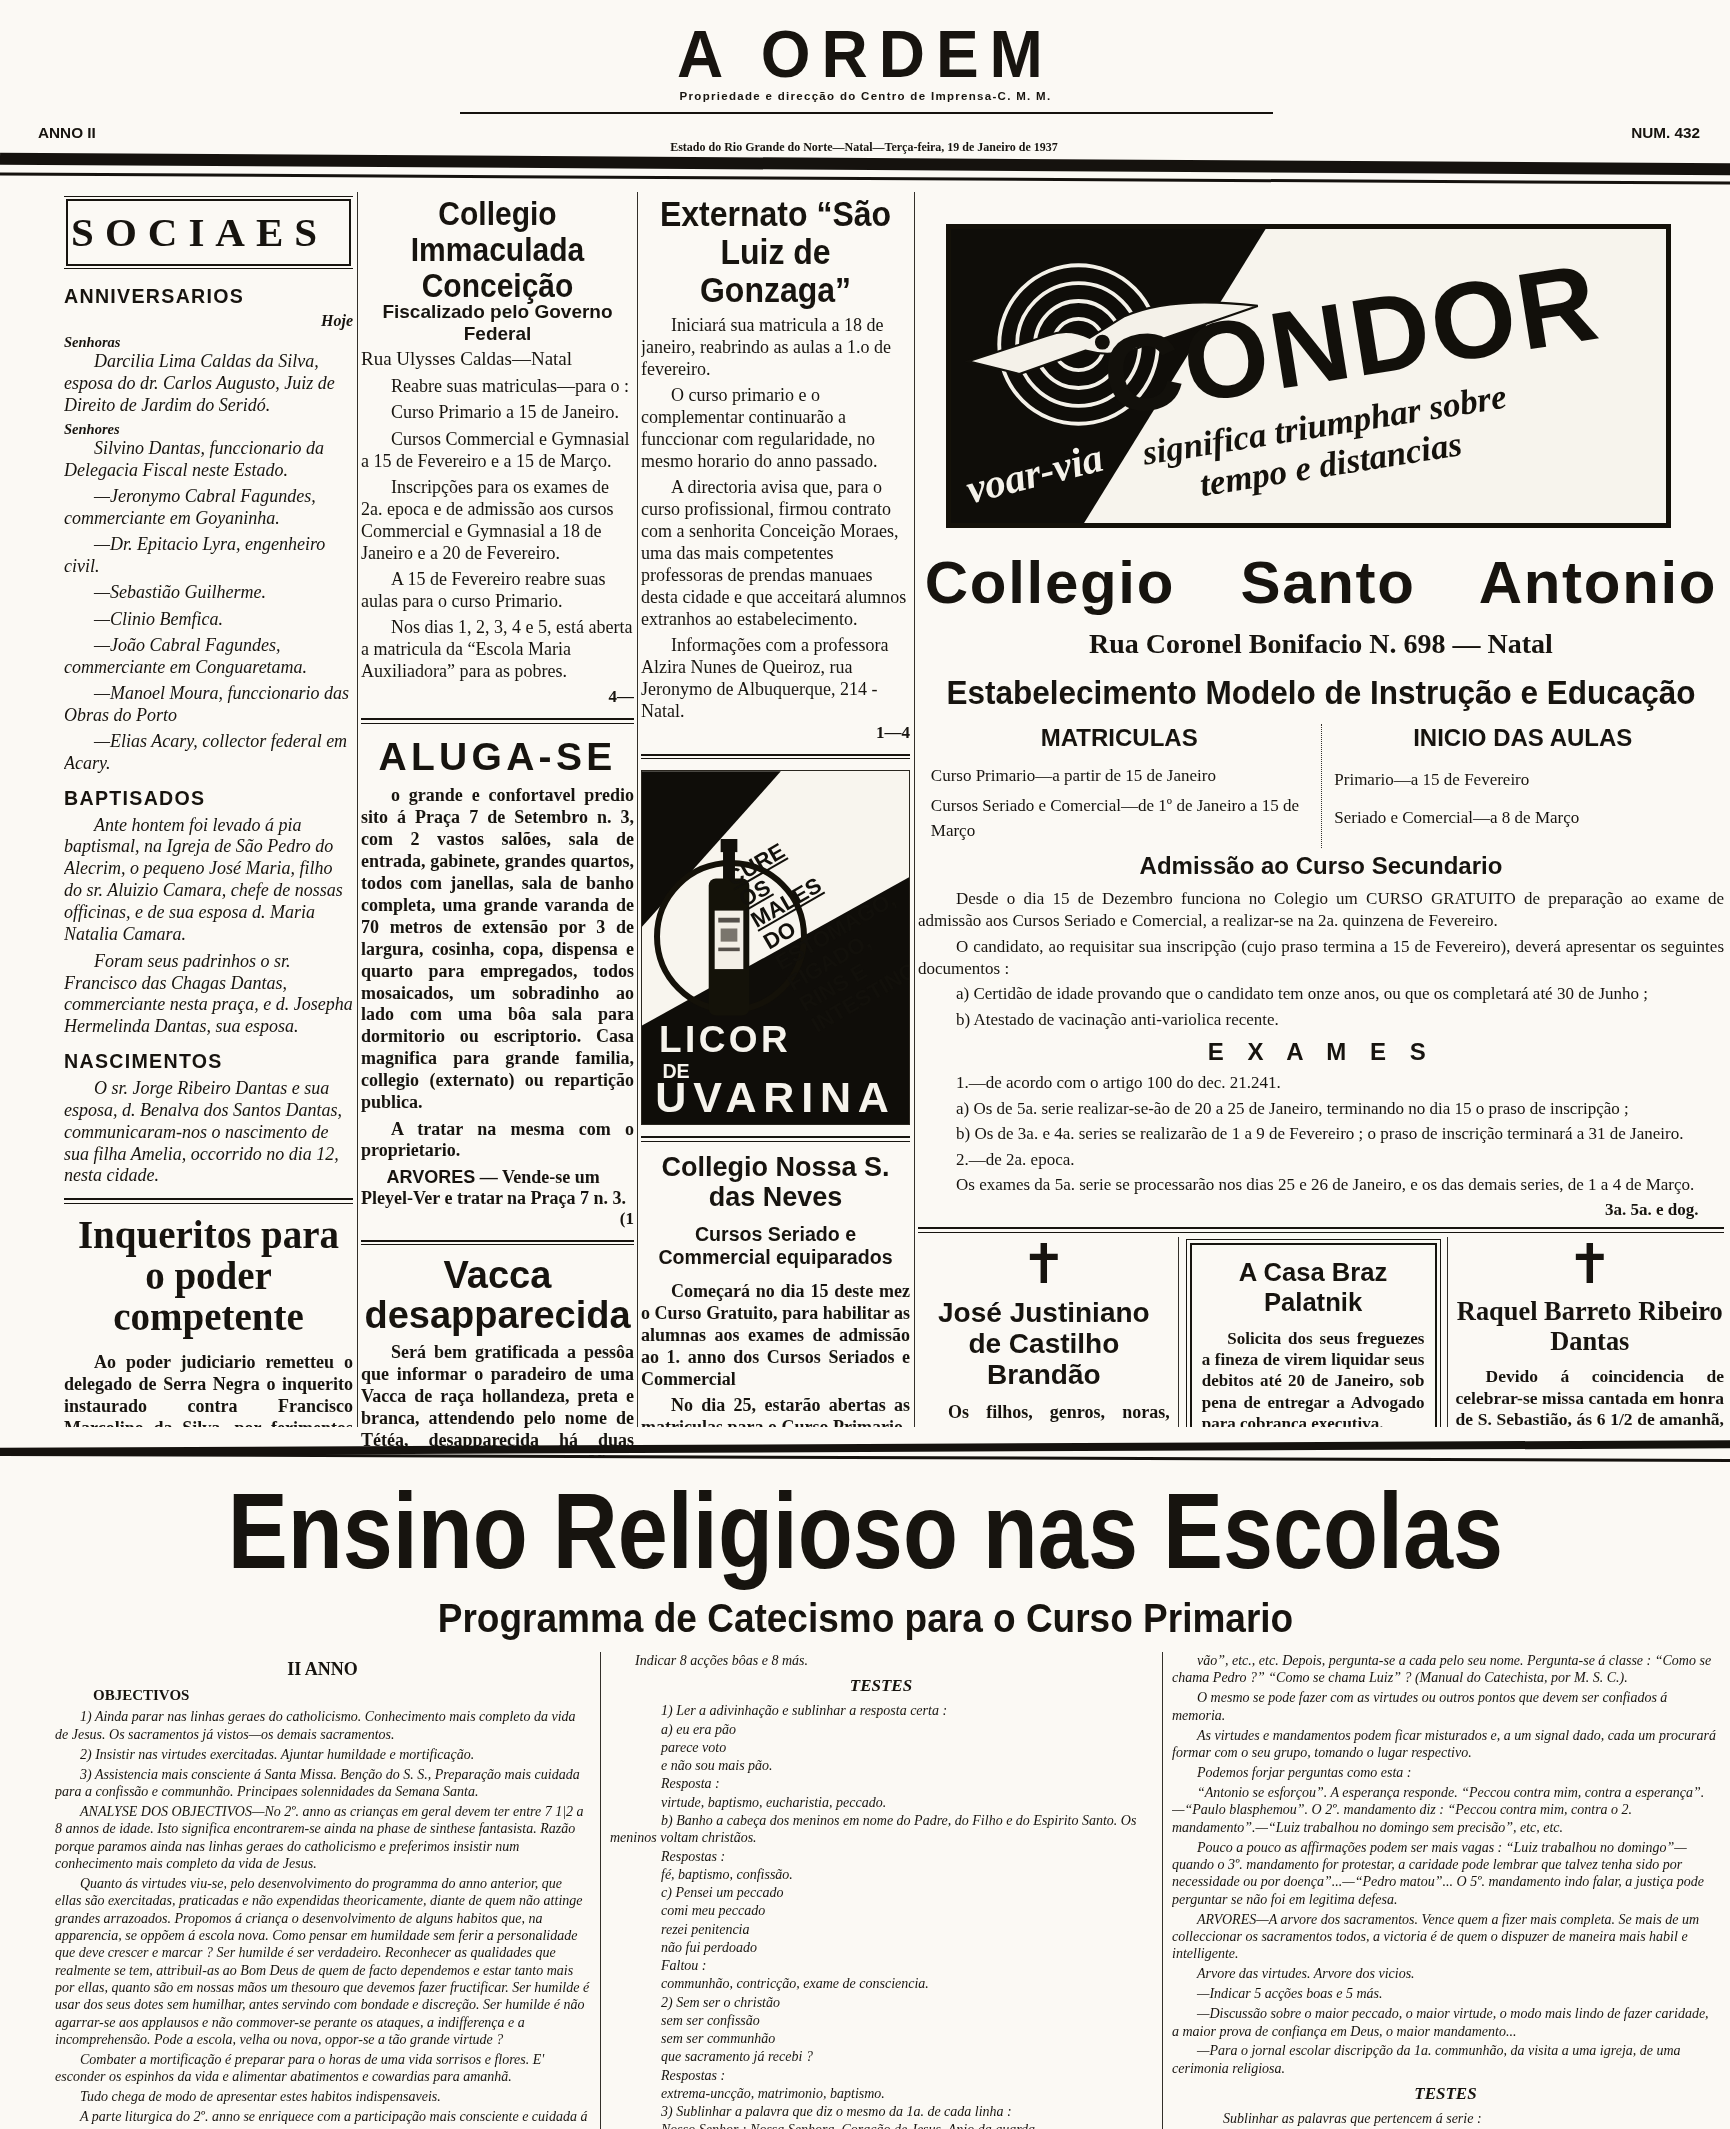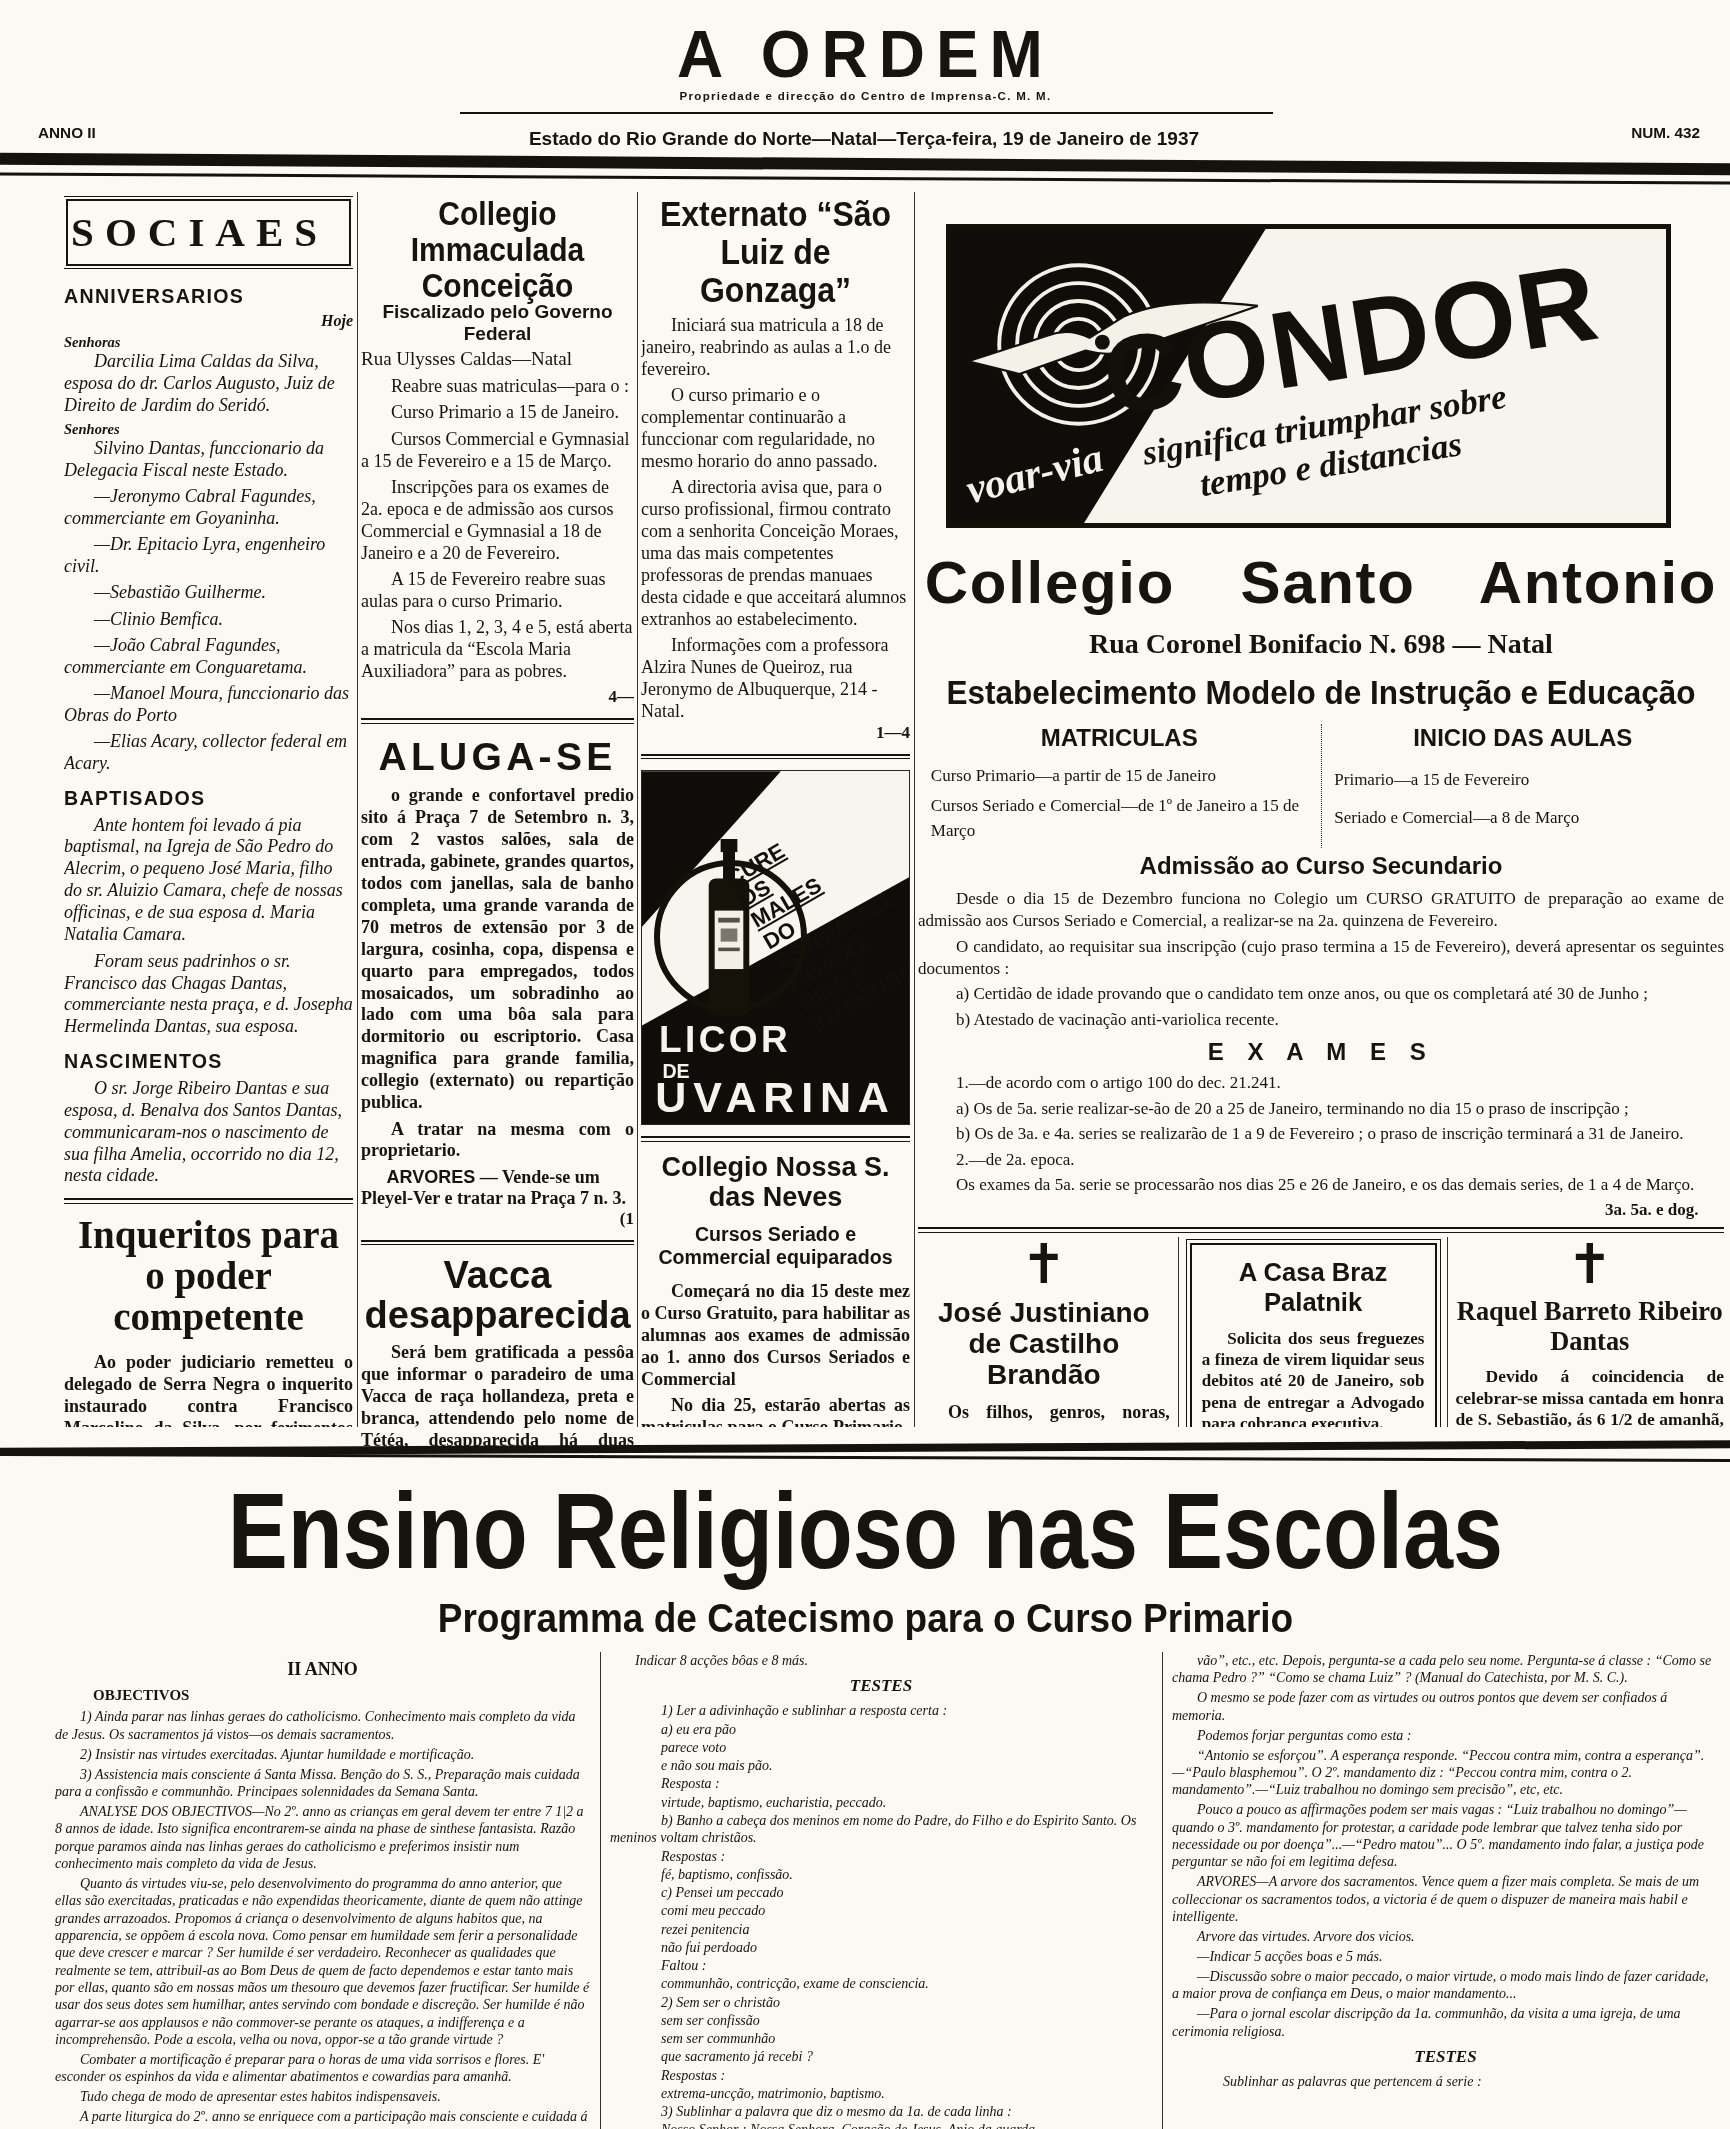--- a/index.html
+++ b/index.html
@@ -59,21 +59,21 @@
 </style>
 </head>
 <body>
 
 <div class="page">
 
   <div class="abs ctr mast-title" style="left:0;top:14.5px;width:100%;">A ORDEM</div>
   <div class="abs ctr sans" style="left:0;top:90px;width:100%;font-weight:bold;font-size:11.5px;letter-spacing:1.3px;">Propriedade e direcção do Centro de Imprensa-C. M. M.</div>
   <div class="abs bar" style="left:460px;top:112px;width:813px;height:1.7px;"></div>
   <div class="abs sans" style="left:38px;top:124px;width:128px;font-weight:900;font-size:15.3px;">ANNO II</div>
-  <div class="abs ctr" style="left:170px;top:128px;width:1388px;font-weight:bold;font-size:19px;font-family:Liberation Sans, sans-serif;">Estado do Rio Grande do Norte—Natal—Terça-feira, 19 de Janeiro de 1937</div>
+  <div class="abs ctr" style="left:170px;top:140px;width:1388px;font-weight:bold;font-size:12px;font-family:Liberation Serif, serif;">Estado do Rio Grande do Norte—Natal—Terça-feira, 19 de Janeiro de 1937</div>
   <div class="abs sans rt" style="left:1559px;top:124px;width:141px;font-weight:900;font-size:15.3px;">NUM. 432</div>
   <div class="abs bar" style="left:0;top:158px;width:1731px;height:12px;transform:rotate(0.35deg);"></div>
   <div class="abs bar" style="left:0;top:177px;width:1731px;height:2.6px;transform:rotate(0.3deg);"></div>
 
   <div class="vrule" style="left:357px;top:192px;height:1235px;"></div>
   <div class="vrule" style="left:637px;top:192px;height:1235px;"></div>
   <div class="vrule" style="left:914px;top:192px;height:1235px;"></div>
 
   <div class="col" style="left:64px;top:196px;width:289px;height:1231px;">
     <div class="sbox">
@@ -329,20 +329,21 @@
         <p>3) Sublinhar a palavra que diz o mesmo da 1a. de cada linha :</p>
         <p>Nosso Senhor : Nossa Senhora, Coração de Jesus, Anjo da guarda.</p>
       </div>
 
   </div>
 
   <div class="col cat" style="left:1172px;top:1652px;width:547px;height:788px;">
     <div>
         <p>vão”, etc., etc. Depois, pergunta-se a cada pelo seu nome. Pergunta-se á classe : “Como se chama Pedro ?” “Como se chama Luiz” ? (Manual do Catechista, por M. S. C.).</p>
         <p>O mesmo se pode fazer com as virtudes ou outros pontos que devem ser confiados á memoria.</p>
+        <p>As virtudes e mandamentos podem ficar misturados e, a um signal dado, cada um procurará formar com o seu grupo, tomando o lugar respectivo.</p>
         <p>Podemos forjar perguntas como esta :</p>
         <p>“Antonio se esforçou”. A esperança responde. “Peccou contra mim, contra a esperança”.—“Paulo blasphemou”. O 2º. mandamento diz : “Peccou contra mim, contra o 2. mandamento”.—“Luiz trabalhou no domingo sem precisão”, etc, etc.</p>
         <p>Pouco a pouco as affirmações podem ser mais vagas : “Luiz trabalhou no domingo”—quando o 3º. mandamento for protestar, a caridade pode lembrar que talvez tenha sido por necessidade ou por doença”...—“Pedro matou”... O 5º. mandamento indo falar, a justiça pode perguntar se não foi em legitima defesa.</p>
       </div>
     <div>
         <p>ARVORES—A arvore dos sacramentos. Vence quem a fizer mais completa. Se mais de um colleccionar os sacramentos todos, a victoria é de quem o dispuzer de maneira mais habil e intelligente.</p>
         <p>Arvore das virtudes. Arvore dos vicios.</p>
         <p>—Indicar 5 acções boas e 5 más.</p>
         <p>—Discussão sobre o maior peccado, o maior virtude, o modo mais lindo de fazer caridade, a maior prova de confiança em Deus, o maior mandamento...</p>
         <p>—Para o jornal escolar discripção da 1a. communhão, da visita a uma igreja, de uma cerimonia religiosa.</p>

